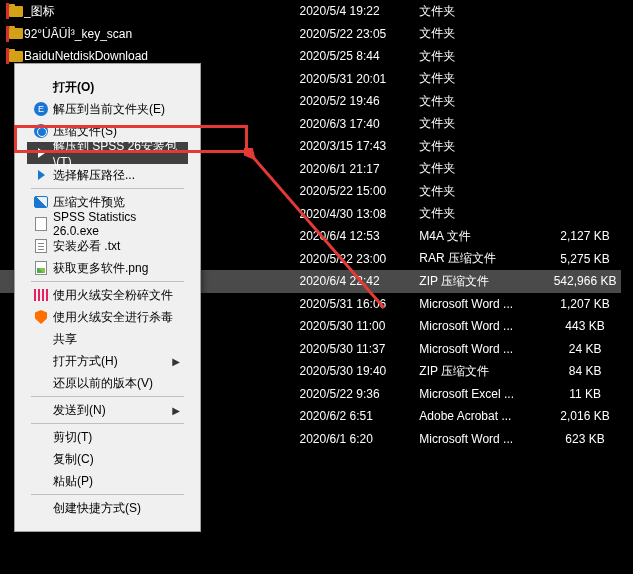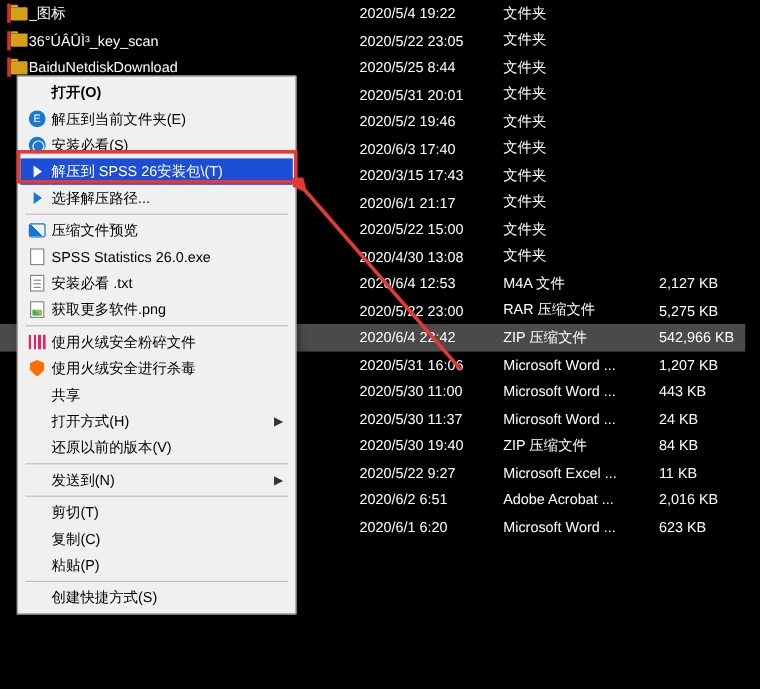--- a/index.html
+++ b/index.html
@@ -5,38 +5,38 @@
 * { margin: 0; padding: 0; box-sizing: border-box; font-family: "Microsoft YaHei", Arial, sans-serif; }
 body { background: #000; color: #fff; font-size: 12px; width: 633px; height: 574px; overflow: hidden; position: relative; }
 
 .file-list { position: absolute; top: 0; left: 0; right: 12px; }
 .file-row { display: flex; align-items: center; height: 22.5px; padding-left: 6px; }
 .file-row.highlighted { background: #4a4a4a; }
 .col-icon { width: 18px; display: flex; align-items: center; justify-content: center; }
 .col-name { width: 276px; overflow: hidden; white-space: nowrap; }
 .col-date { width: 120px; }
 .col-type { width: 130px; }
-.col-size { width: 72px; text-align: left; }
+.col-size { width: 72px; text-align: center; }
 
 .folder-icon { width: 14px; height: 11px; background: #d4a017; border-radius: 1px; position: relative; }
 .folder-icon::before { content: ''; position: absolute; top: -2px; left: 0; width: 6px; height: 2px; background: #d4a017; border-radius: 1px 1px 0 0; }
 .bar-red { width: 3px; height: 16px; background: #d32f2f; }
 
 .context-menu {
-  position: absolute; top: 63px; left: 14px; width: 233px;
+  position: absolute; top: 63px; left: 14px; width: 187px;
   background: #f0f0f0; border: 1px solid #a0a0a0; color: #000;
   box-shadow: 2px 2px 6px rgba(0,0,0,0.4); z-index: 10;
-  padding: 2px;
+  padding: 12px;
 }
 .menu-item { display: flex; align-items: center; height: 22px; padding: 0 8px 0 4px; position: relative; }
 .menu-item .mi-icon { width: 20px; display: flex; align-items: center; justify-content: center; }
 .menu-item .mi-label { flex: 1; padding-left: 2px; font-size: 12px; }
 .menu-item .mi-arrow { font-size: 10px; color: #333; }
 .menu-item.bold .mi-label { font-weight: bold; }
-.menu-item.selected { background: #1d4ed8; color: #fff; }
+.menu-item.selected { background: #404040; color: #fff; }
 .menu-sep { height: 1px; background: #c0c0c0; margin: 2px 4px; }
 
 .ico-circle-blue { width: 14px; height: 14px; background: #1976d2; border-radius: 50%; display:flex;align-items:center;justify-content:center;color:#fff;font-size:9px; }
 .ico-gear { width: 14px; height: 14px; background: #1976d2; border-radius: 50%; position: relative; }
 .ico-gear::after{content:'';position:absolute;top:3px;left:3px;width:8px;height:8px;border:1px solid #fff;border-radius:50%;}
 .ico-arrow-right { width:0;height:0;border-top:5px solid transparent;border-bottom:5px solid transparent;border-left:7px solid #1976d2; }
 .ico-arrow-right.sel { border-left-color:#fff; }
 .ico-preview { width:14px;height:12px;border:1px solid #1976d2;border-radius:2px;background:linear-gradient(45deg,#1976d2 50%,transparent 50%); }
 .ico-doc { width:12px;height:14px;background:#fff;border:1px solid #888; }
 .ico-txt { width:12px;height:14px;background:#fff;border:1px solid #888;position:relative; }
@@ -67,21 +67,21 @@
       <span class="col-name">_图标</span>
       <span class="col-date">2020/5/4 19:22</span>
       <span class="col-type">文件夹</span>
       <span class="col-size"></span>
     </div>
     <div class="file-row">
       <span class="col-icon">
         <span class="bar-red"></span>
         <span class="folder-icon"></span>
       </span>
-      <span class="col-name">36°ÚÂÛÌ³_key_scan</span>
+      <span class="col-name">92°ÚÂÛÌ³_key_scan</span>
       <span class="col-date">2020/5/22 23:05</span>
       <span class="col-type">文件夹</span>
       <span class="col-size"></span>
     </div>
     <div class="file-row">
       <span class="col-icon">
         <span class="bar-red"></span>
         <span class="folder-icon"></span>
       </span>
       <span class="col-name">BaiduNetdiskDownload</span>
@@ -183,21 +183,21 @@
     <div class="file-row">
       <span class="col-icon"></span>
       <span class="col-name"></span>
       <span class="col-date">2020/5/30 19:40</span>
       <span class="col-type">ZIP 压缩文件</span>
       <span class="col-size">84 KB</span>
     </div>
     <div class="file-row">
       <span class="col-icon"></span>
       <span class="col-name"></span>
-      <span class="col-date">2020/5/22 9:27</span>
+      <span class="col-date">2020/5/22 9:36</span>
       <span class="col-type">Microsoft Excel ...</span>
       <span class="col-size">11 KB</span>
     </div>
     <div class="file-row">
       <span class="col-icon"></span>
       <span class="col-name"></span>
       <span class="col-date">2020/6/2 6:51</span>
       <span class="col-type">Adobe Acrobat ...</span>
       <span class="col-size">2,016 KB</span>
     </div>
@@ -218,21 +218,21 @@
   <div class="menu-item">
       <span class="mi-icon">
         <span class="ico-circle-blue">E</span>
       </span>
       <span class="mi-label">解压到当前文件夹(E)</span>
     </div>
   <div class="menu-item">
       <span class="mi-icon">
         <span class="ico-gear"></span>
       </span>
-      <span class="mi-label">安装必看(S)</span>
+      <span class="mi-label">压缩文件(S)</span>
     </div>
   <div class="menu-item selected">
       <span class="mi-icon">
         <span class="ico-arrow-right sel"></span>
       </span>
       <span class="mi-label">解压到 SPSS 26安装包\(T)</span>
     </div>
   <div class="menu-item">
       <span class="mi-icon">
         <span class="ico-arrow-right"></span>

